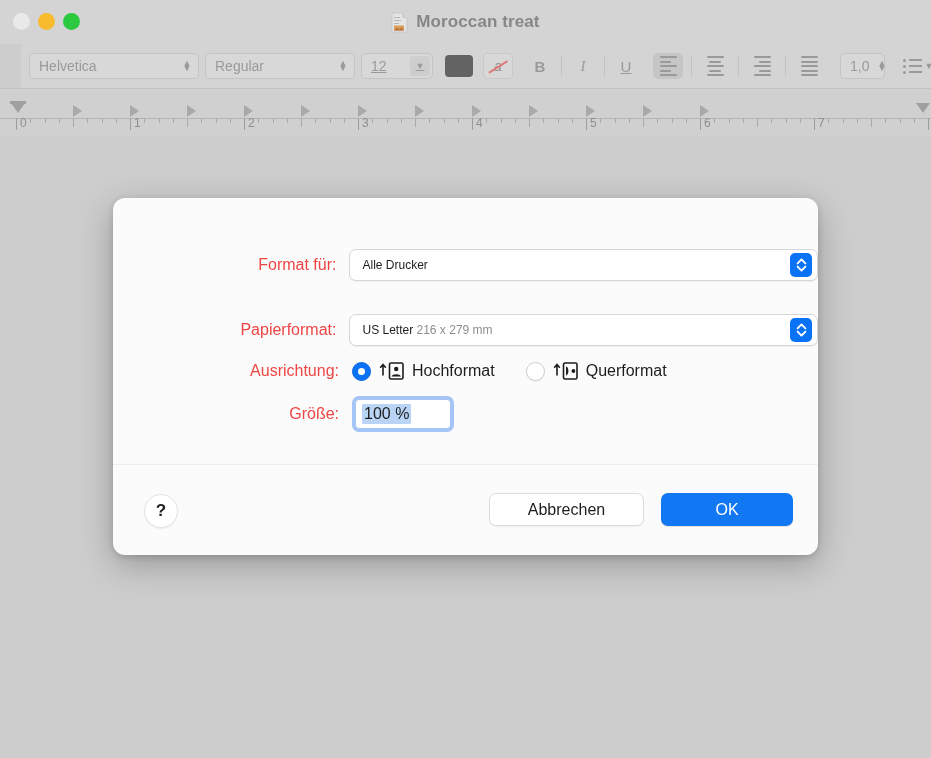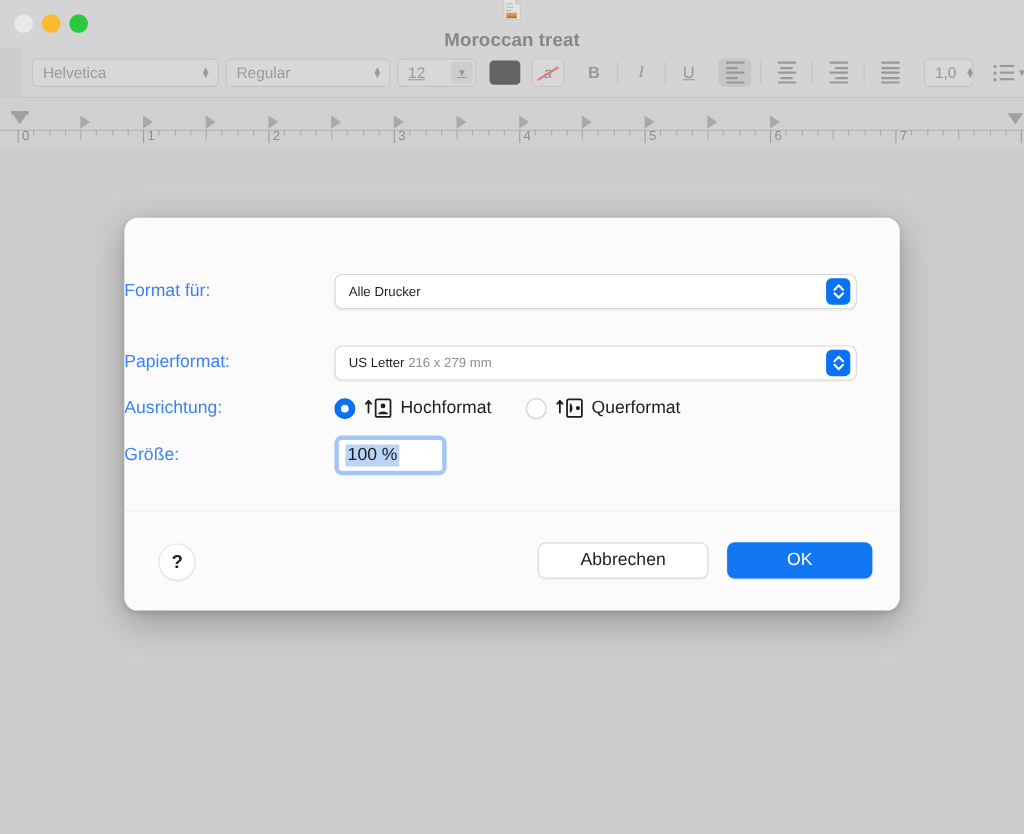--- a/index.html
+++ b/index.html
@@ -54,21 +54,20 @@
     position: absolute;
     left: 0;
     top: 0;
     width: 931px;
     height: 44px;
     display: flex;
     align-items: center;
     justify-content: center;
     gap: 8px;
     pointer-events: none;
-    flex-direction: column;
   }
   #doc-icon {
     width: 17px;
     height: 21px;
     position: relative;
     flex: 0 0 auto;
   }
   #window-title {
     font-size: 17px;
     font-weight: bold;
@@ -267,23 +266,24 @@
     height: 266px;
   }
 
   .form-row {
     position: absolute;
     display: flex;
     align-items: center;
   }
   .form-label {
     font-size: 16px;
-    color: #3b82f6;
-    text-align: left;
+    color: #ef4444;
+    text-align: right;
     white-space: nowrap;
+    padding-left: 48px;
   }
 
   
   .popup-button {
     height: 32px;
     background: #ffffff;
     border: 1px solid #d6d6d6;
     border-radius: 7px;
     box-shadow: 0 1px 1px rgba(0,0,0,0.05);
     display: flex;

